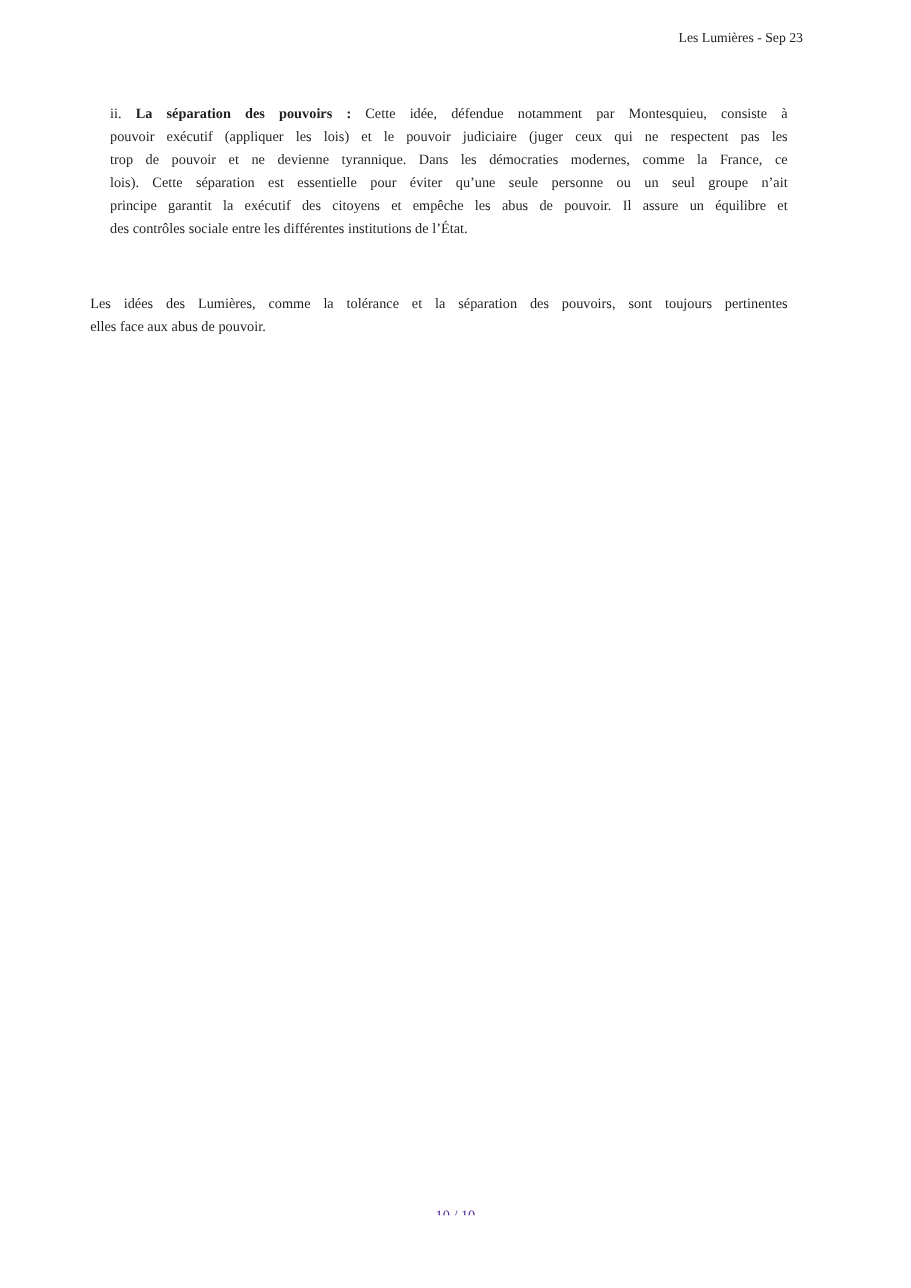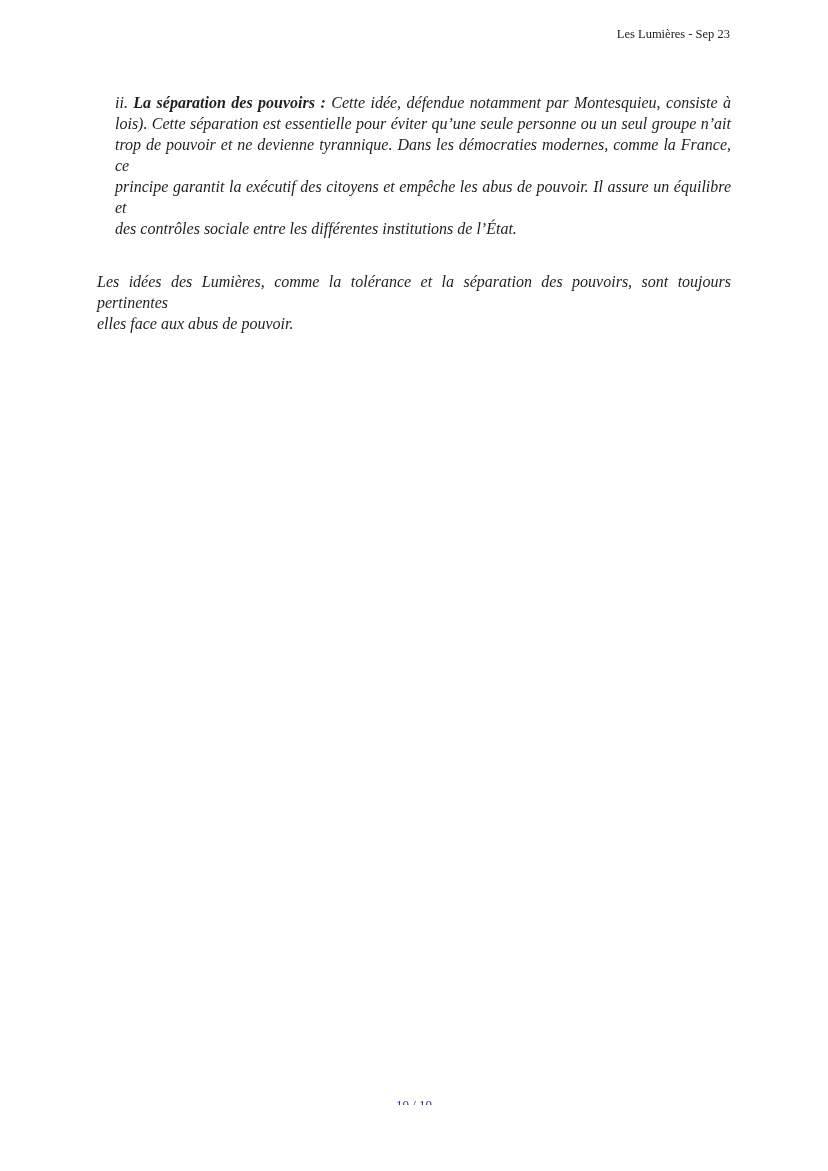--- a/index.html
+++ b/index.html
@@ -18,32 +18,31 @@
     left: 0;
     right: 98px;
     text-align: right;
     font-size: 12.5px;
     line-height: 14px;
     color: #222222;
   }
   .content {
     position: absolute;
     top: 92px;
-    left: 97px;
+    left: 82px;
     width: 634px;
-    font-size: 16px;
+    font-size: 13px;
     line-height: 21px;
-    font-style: italic;
   }
   .para { margin: 0; }
   .para.indent {
     margin-left: 18px;
     width: 616px;
   }
-  .closing { margin-top: 32px; }
+  .closing { margin-top: 47px; }
   .jline {
     text-align: justify;
     text-align-last: justify;
     white-space: normal;
   }
   .lastline {
     text-align: left;
     text-align-last: left;
   }
   .bold { font-weight: bold; }
@@ -63,22 +62,23 @@
 <div class="page">
 
   <div class="header">
     <span>Les Lumières - Sep 23</span>
   </div>
 
   <div class="content">
 
     <div class="para indent">
       <div class="jline"><span>ii. </span><span class="bold">La séparation des pouvoirs :</span><span> Cette idée, défendue notamment par Montesquieu, consiste à</span></div>
+      <div class="jline">pouvoir exécutif (appliquer les lois) et le pouvoir judiciaire (juger ceux qui ne respectent pas les</div>
+      <div class="jline">trop de pouvoir et ne devienne tyrannique. Dans les démocraties modernes, comme la France, ce</div>
       <div class="jline">lois). Cette séparation est essentielle pour éviter qu’une seule personne ou un seul groupe n’ait</div>
-      <div class="jline">trop de pouvoir et ne devienne tyrannique. Dans les démocraties modernes, comme la France, ce</div>
       <div class="jline">principe garantit la exécutif des citoyens et empêche les abus de pouvoir. Il assure un équilibre et</div>
       <div class="lastline">des contrôles sociale entre les différentes institutions de l’État.</div>
     </div>
 
     <div class="para closing">
       <div class="jline">Les idées des Lumières, comme la tolérance et la séparation des pouvoirs, sont toujours pertinentes</div>
       <div class="lastline">elles face aux abus de pouvoir.</div>
     </div>
 
   </div>

